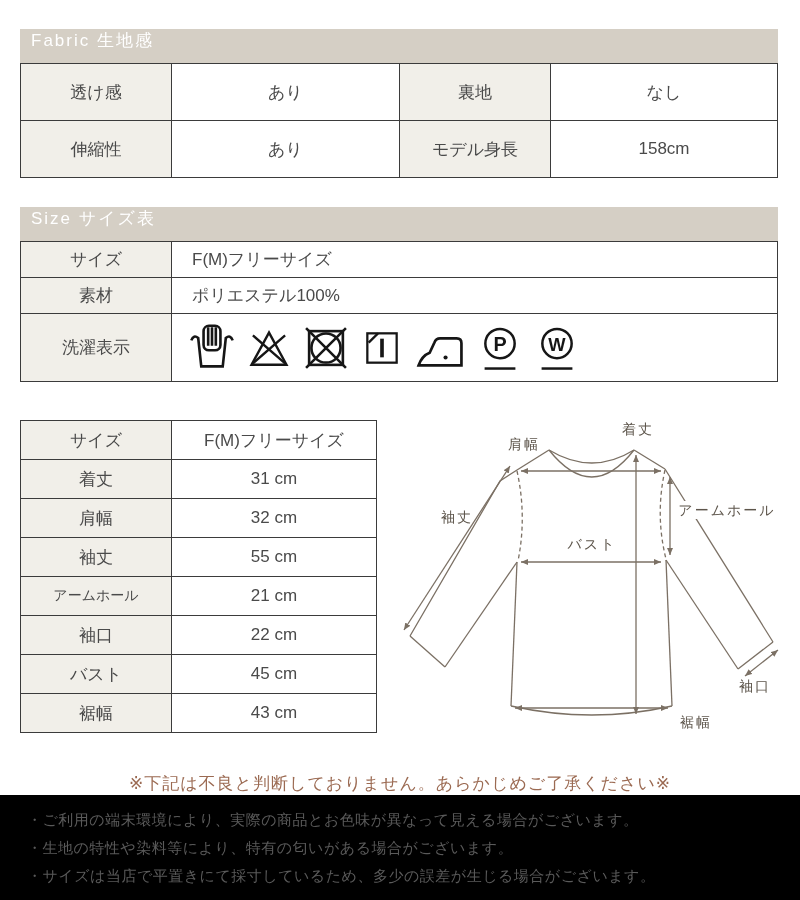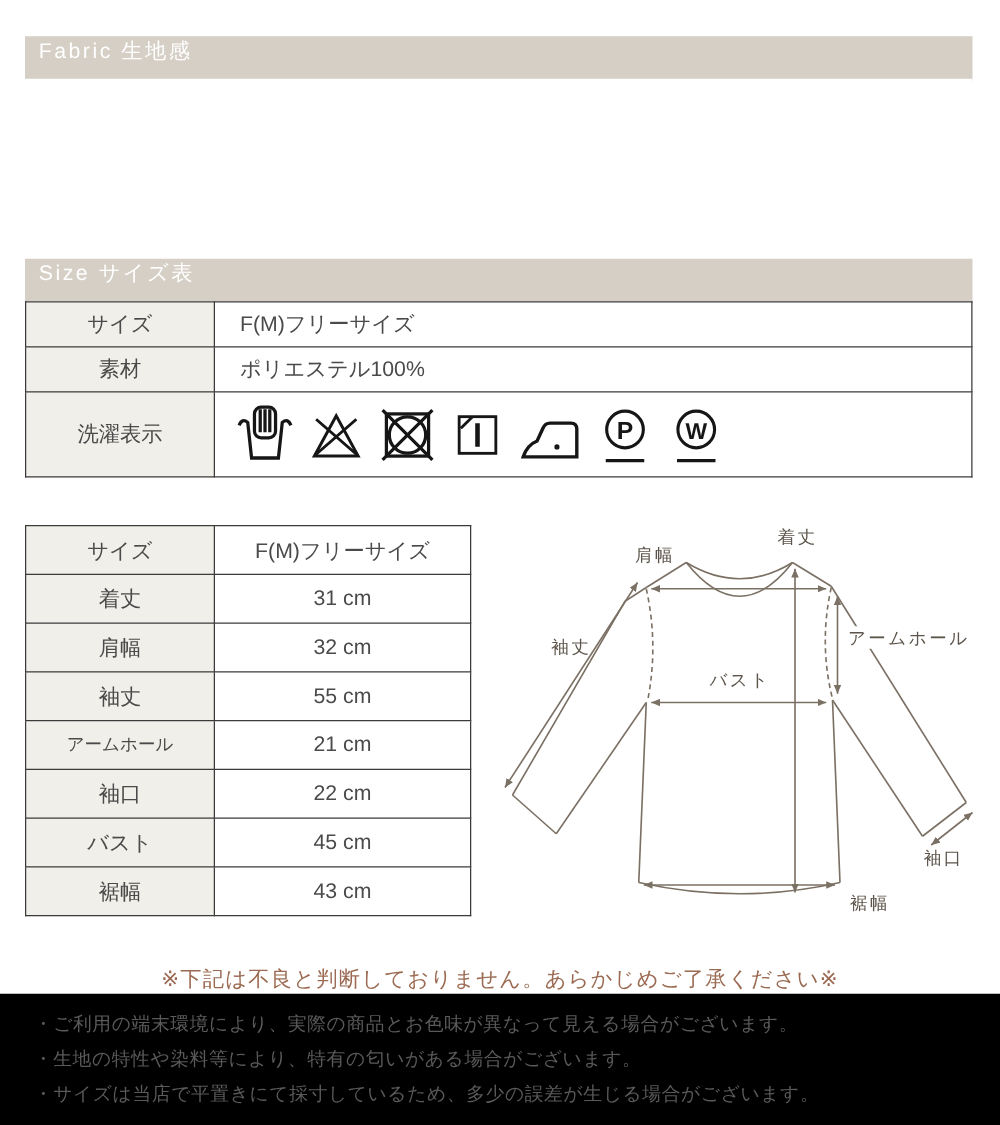--- a/index.html
+++ b/index.html
@@ -63,20 +63,32 @@
 </style>
 </head>
 <body>
 
 <div id="app">
 
   <div class="section-bar" id="fabric-bar">Fabric 生地感</div>
 
   <table id="fabric-table">
     <tbody>
+      <tr>
+        <th>透け感</th>
+        <td style="width:227px">あり</td>
+        <th>裏地</th>
+        <td>なし</td>
+      </tr>
+      <tr>
+        <th>伸縮性</th>
+        <td>あり</td>
+        <th>モデル身長</th>
+        <td>158cm</td>
+      </tr>
     </tbody>
   </table>
 
   <div class="section-bar" id="size-bar">Size サイズ表</div>
 
   <table id="spec-table">
     <tbody>
       <tr class="r-size">
         <th>サイズ</th>
         <td class="spec-value">F(M)フリーサイズ</td>

